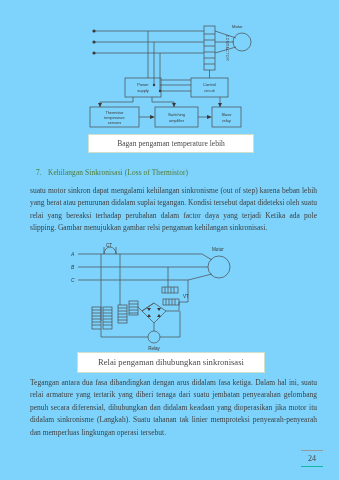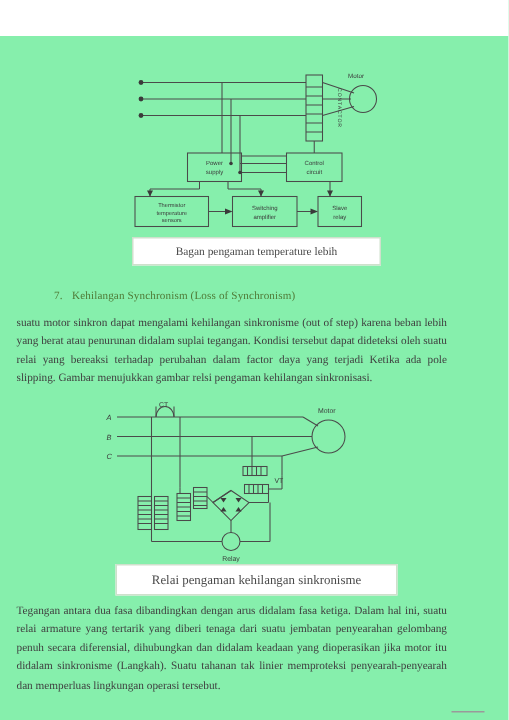--- a/index.html
+++ b/index.html
@@ -11,23 +11,22 @@
     width: 339px;
     height: 480px;
     overflow: hidden;
     font-family: "Liberation Serif", serif;
     color: #3b3b3b;
     position: relative;
   }
   .page {
     position: absolute;
     inset: 0;
-    background: #86efac;
+    background: #7dd3fc;
     padding: 0;
-    margin-top: 24px;
   }
 
   
   .fig1 {
     position: absolute;
     left: 86px;
     top: 22px;
     width: 170px;
     height: 108px;
   }
@@ -67,21 +66,21 @@
     width: 280px;
     font-size: 7.4px;
     color: #4f7a36;
     letter-spacing: .1px;
   }
   .heading .num { display: inline-block; width: 12px; }
 
   
   .para {
     position: absolute;
-    left: 11px;
+    left: 30px;
     width: 287px;
     font-size: 7.5px;
     line-height: 12.4px;
     text-align: justify;
     color: #3f3f3f;
   }
   #para1 { top: 185px; }
   #para2 { top: 377px; }
 
   
@@ -201,21 +200,21 @@
       <text class="svgtxt" x="90.5" y="100" font-size="4" text-anchor="middle">amplifier</text>
 
       <text class="svgtxt" x="140.5" y="94" font-size="4" text-anchor="middle">Slave</text>
       <text class="svgtxt" x="140.5" y="100" font-size="4" text-anchor="middle">relay</text>
     </svg>
   </div>
 
   <div id="caption1" class="caption-box">Bagan pengaman temperature lebih</div>
 
   <div class="heading">
-    <span class="num">7.</span><span>Kehilangan Synchronism (Loss of Synchronism)</span>
+    <span class="num">7.</span><span>Kehilangan Sinkronisasi (Loss of Thermistor)</span>
   </div>
 
   <div id="para1" class="para">suatu motor sinkron dapat mengalami kehilangan sinkronisme (out of step) karena beban lebih yang berat atau penurunan didalam suplai tegangan. Kondisi tersebut dapat dideteksi oleh suatu relai yang bereaksi terhadap perubahan dalam factor daya yang terjadi Ketika ada pole slipping. Gambar  menujukkan gambar relsi pengaman kehilangan sinkronisasi.</div>
 
   <div class="fig2">
     <svg width="214" height="108" viewBox="0 0 214 108" xmlns="http://www.w3.org/2000/svg">
       <g stroke="#4a4a4a" fill="none" stroke-width="0.7">
 
         <line x1="14" y1="11" x2="138" y2="11"></line>
         <line x1="14" y1="24" x2="128" y2="24"></line>
@@ -312,19 +311,19 @@
       <text class="svgtxt" x="7" y="13" font-size="5" font-style="italic">A</text>
       <text class="svgtxt" x="7" y="26" font-size="5" font-style="italic">B</text>
       <text class="svgtxt" x="7" y="39" font-size="5" font-style="italic">C</text>
       <text class="svgtxt" x="42" y="4" font-size="4.6">CT</text>
       <text class="svgtxt" x="119" y="55" font-size="4.6">VT</text>
       <text class="svgtxt" x="148" y="8" font-size="4.6">Motor</text>
       <text class="svgtxt" x="90" y="107" font-size="4.6" text-anchor="middle">Relay</text>
     </svg>
   </div>
 
-  <div id="caption2" class="caption-box">Relai pengaman kehilangan sinkronisme</div>
+  <div id="caption2" class="caption-box">Relai pengaman dihubungkan sinkronisasi</div>
 
   <div id="para2" class="para">Tegangan antara dua fasa dibandingkan dengan arus didalam fasa ketiga. Dalam hal ini, suatu relai armature yang tertarik yang diberi tenaga dari suatu jembatan penyearahan gelombang penuh secara diferensial, dihubungkan dan didalam keadaan yang dioperasikan jika motor itu didalam sinkronisme (Langkah). Suatu tahanan tak linier memproteksi penyearah-penyearah dan memperluas lingkungan operasi tersebut.</div>
 
   <div class="pagenum">24</div>
 
 </div>
 
 </body></html>

